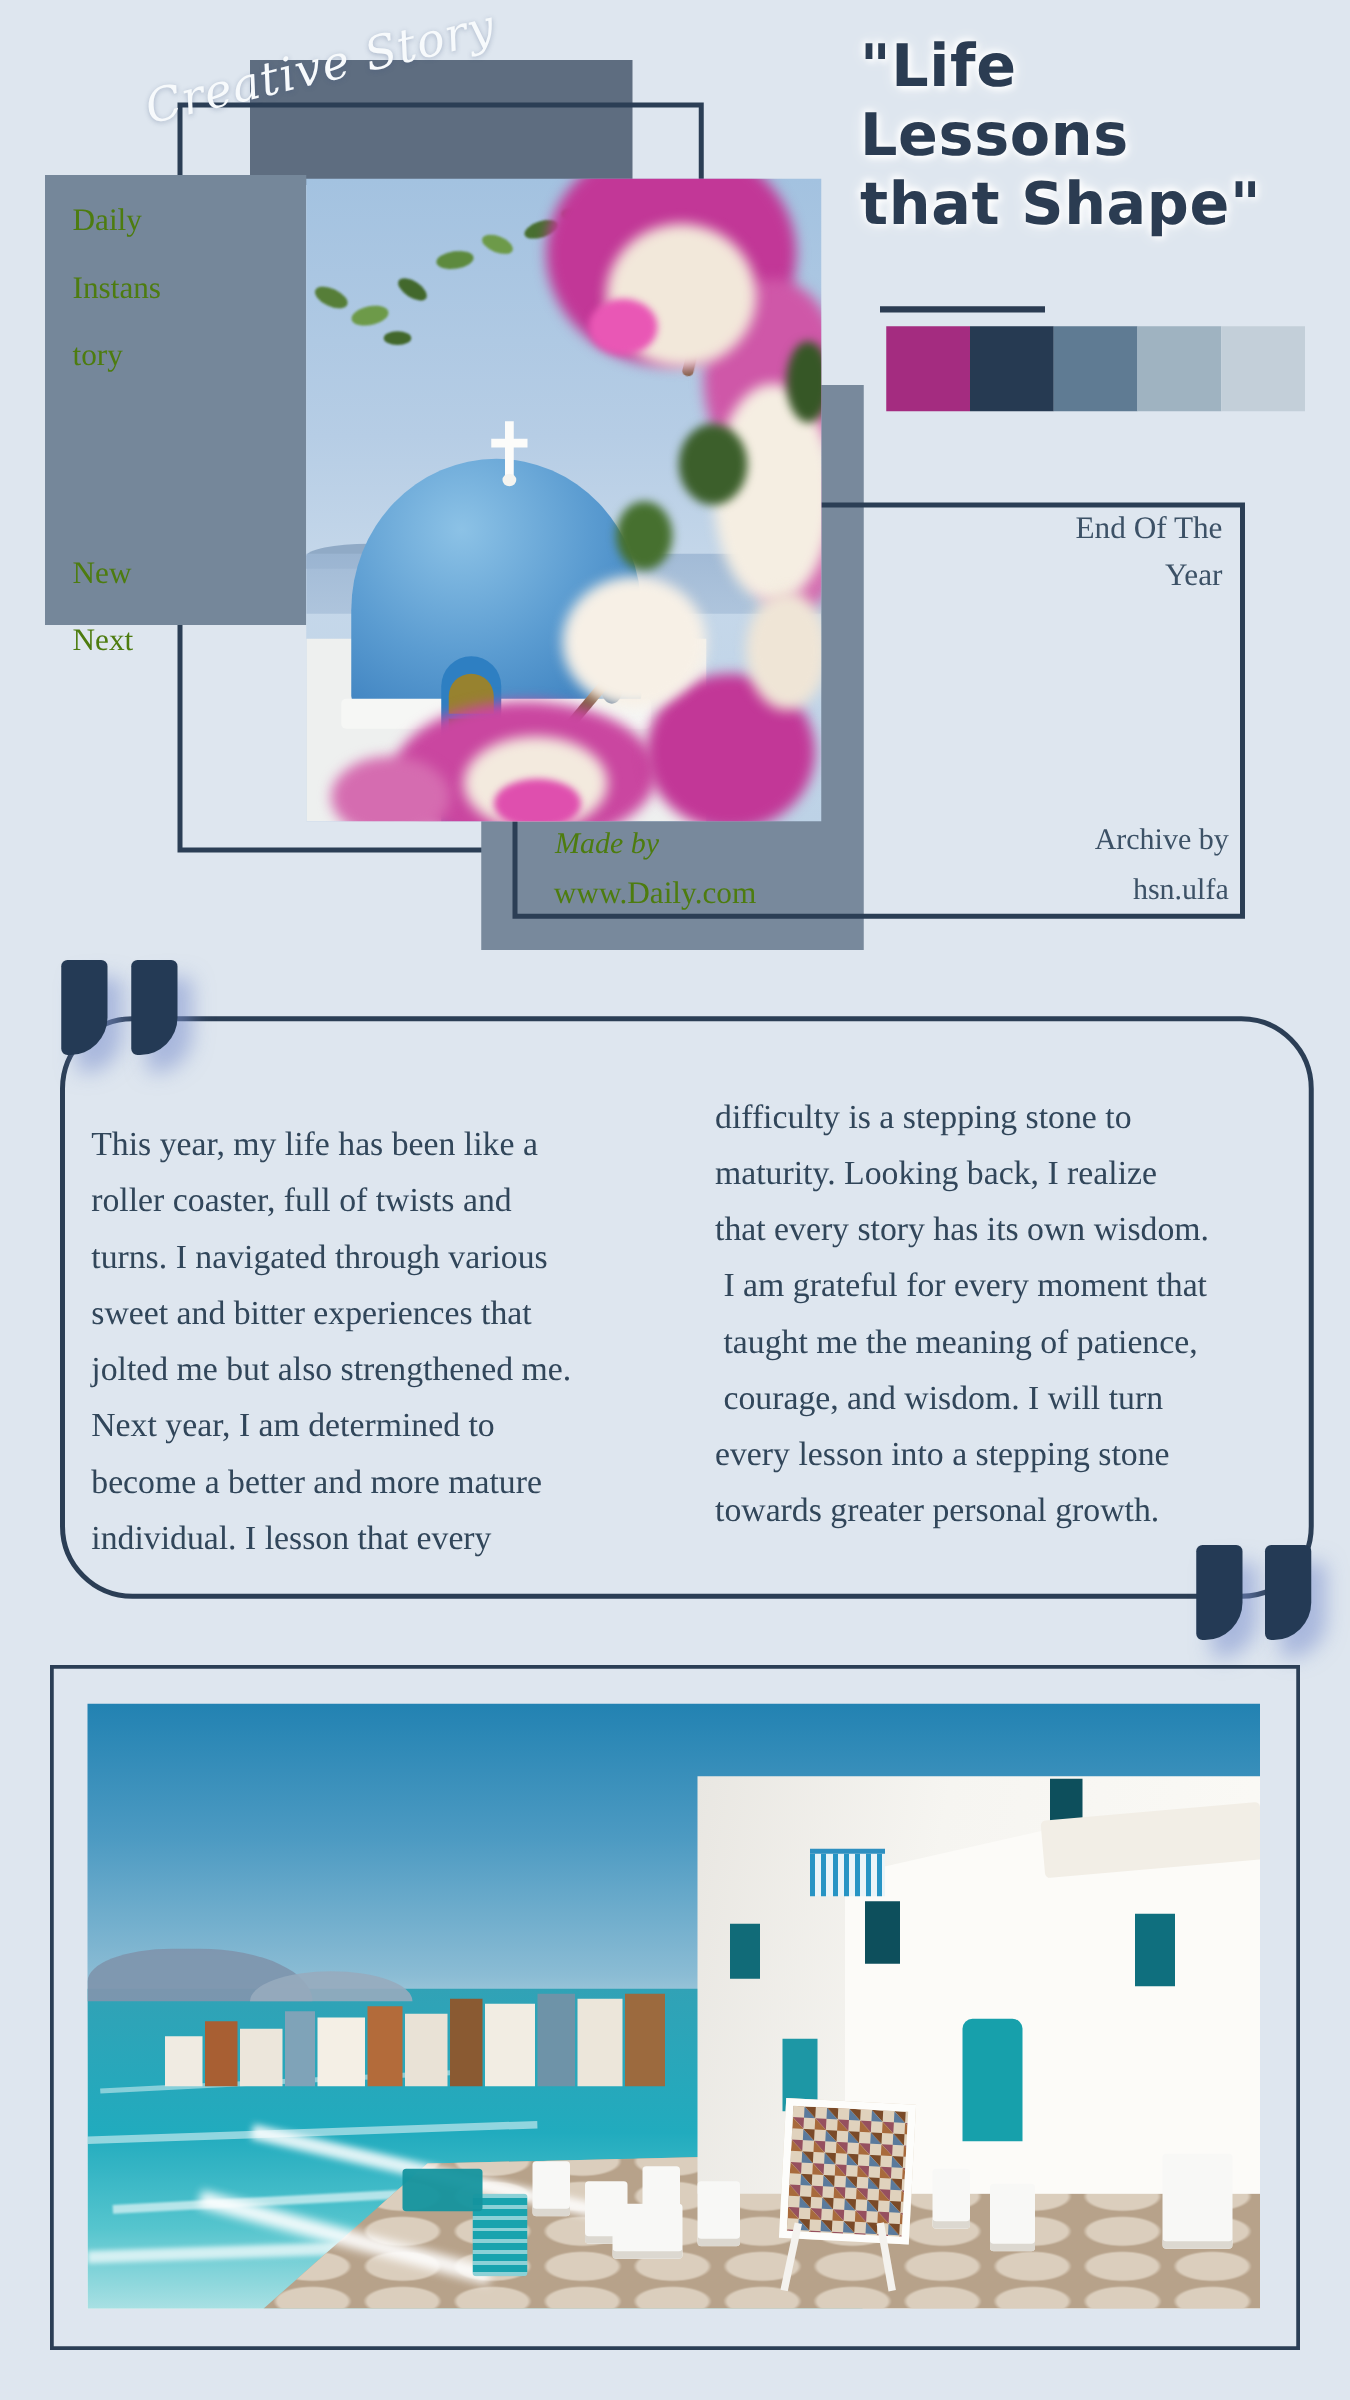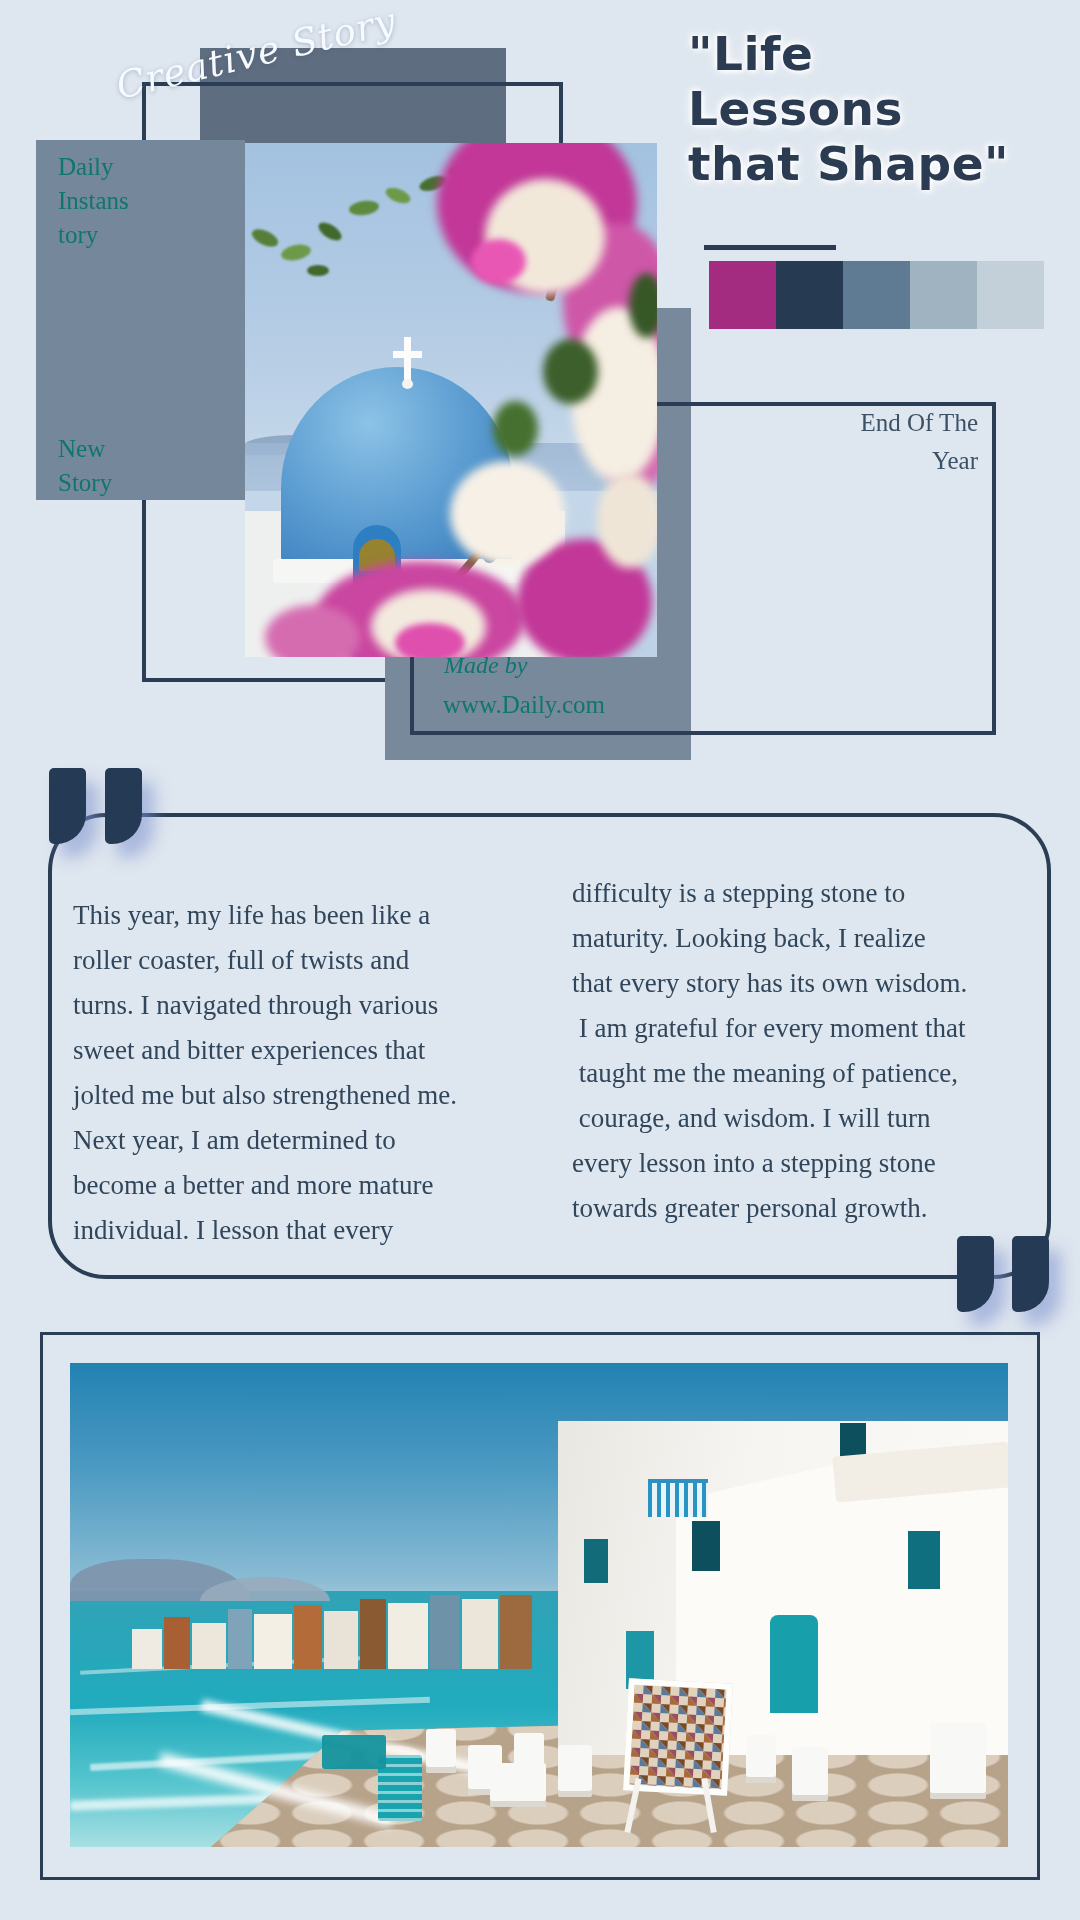--- a/index.html
+++ b/index.html
@@ -6,21 +6,21 @@
   #canvas{position:relative;width:1080px;height:1920px;background:#dee6ef;overflow:hidden;
           font-family:"Liberation Serif",serif;}
   .abs{position:absolute;}
   .pre{white-space:pre;}
   
   .rect-topdark{left:200px;top:48px;width:306px;height:100px;background:#5e6d80;}
   .outline-a{left:142px;top:82px;width:421px;height:600px;border:4px solid #2b3e55;box-sizing:border-box;}
   .rect-daily{left:36px;top:140px;width:209px;height:360px;background:#75879a;}
   .rect-madeby{left:385px;top:308px;width:306px;height:452px;background:#78899c;}
   .outline-b{left:410px;top:402px;width:586px;height:333px;border:4px solid #2b3e55;box-sizing:border-box;}
-  .slate-label{color:#0f766e;font-size:25px;line-height:34px;}
+  .slate-label{color:#4d7c0f;font-size:25px;line-height:54px;}
   .navy-label{color:#3c5166;font-size:25px;line-height:38px;text-align:right;}
   
   #photo1{left:245px;top:143px;width:412px;height:514px;overflow:hidden;
           background:linear-gradient(180deg,#a3c2e0 0%,#b6cde5 40%,#c6d8ea 62%,#bdd2e6 100%);}
   
   .script{left:112px;top:66px;font-family:"DejaVu Serif",serif;font-style:italic;font-size:37px;
           letter-spacing:1px;color:#f7fafc;transform:rotate(-13.5deg);transform-origin:left top;
           text-shadow:0 1px 4px rgba(60,80,120,.35);}
   
   .title{left:688px;top:26px;font-family:"DejaVu Sans",sans-serif;font-weight:bold;font-size:47px;
@@ -51,26 +51,28 @@
 
 <div id="canvas">
 
   <div class="abs rect-topdark"></div>
   <div class="abs outline-a"></div>
   <div class="abs rect-daily"></div>
   <div class="abs slate-label pre" style="left:58px;top:150px;">Daily
 Instans
 tory</div>
   <div class="abs slate-label pre" style="left:58px;top:432px;">New
-Story</div>
+Next</div>
 
   <div class="abs rect-madeby"></div>
   <div class="abs outline-b"></div>
   <div class="abs navy-label pre" style="right:102px;top:404px;">End Of The
 Year</div>
+  <div class="abs navy-label pre" style="right:97px;top:652px;font-size:24px;line-height:40px;">Archive by
+hsn.ulfa</div>
   <div class="abs slate-label" style="left:444px;top:648px;font-size:24px;font-style:italic;">Made by</div>
   <div class="abs slate-label" style="left:443px;top:688px;font-size:25px;">www.Daily.com</div>
 
   <div class="abs" id="photo1">
     <div class="abs" style="left:0;top:292px;width:100px;height:20px;background:#8ba5c2;border-radius:50% 50% 0 0;opacity:.9;"></div>
     <div class="abs" style="left:0;top:300px;width:412px;height:48px;background:linear-gradient(180deg,#9cb6d3,#aac1da);opacity:.85;"></div>
     <div class="abs" style="left:0;top:368px;width:320px;height:146px;background:#eef0ef;"></div>
     <div class="abs" style="left:36px;top:224px;width:232px;height:202px;background:radial-gradient(circle at 38% 28%,#8cc2e6,#5b9cd1 50%,#3e82c0 85%);border-radius:50% 50% 10% 10% / 60% 60% 6% 6%;"></div>
     <div class="abs" style="left:28px;top:416px;width:248px;height:24px;background:#f6f7f5;border-radius:4px;"></div>
     <div class="abs" style="left:159px;top:194px;width:7px;height:44px;background:#fcfcfa;"></div>

